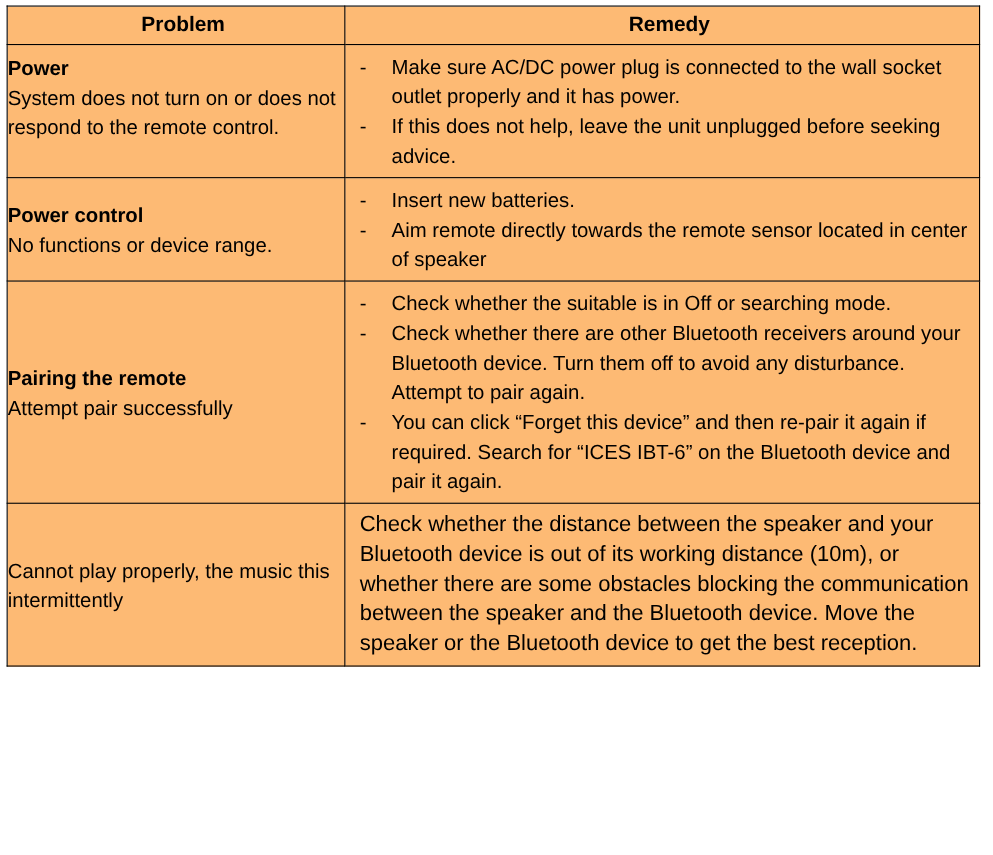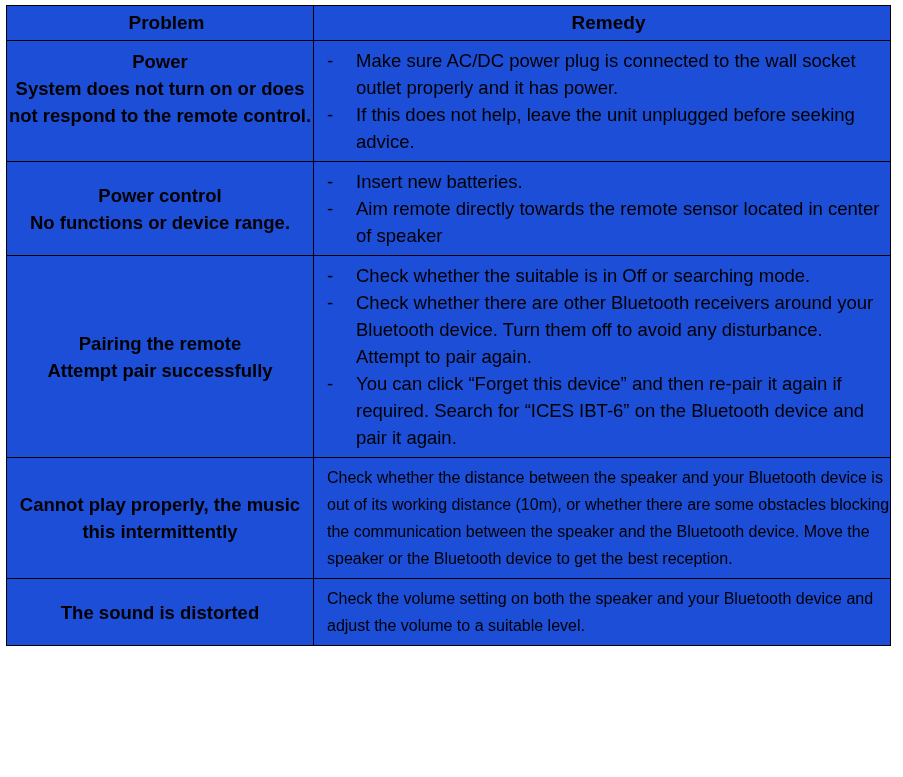--- a/index.html
+++ b/index.html
@@ -29,51 +29,50 @@
     width: 884px;
     border-collapse: collapse;
     table-layout: fixed;
   }
 
   .troubleshoot-table td,
   .troubleshoot-table th {
     border: 1.6px solid #000000;
     vertical-align: middle;
     padding: 0;
-    background: #1d4ed8;
+    background: #fdba74;
   }
 
   col.col-problem { width: 307px; }
   col.col-remedy  { width: 577px; }
 
   
   .hdr-cell {
     height: 34px;
   }
   .hdr-text {
     font-size: 19px;
     font-weight: bold;
     line-height: 22px;
     padding-left: 13px;
     white-space: nowrap;
   }
 
   
   .problem-cell {
     padding: 0 6px 0 13px;
-    text-align: center;
   }
   .problem-title {
     font-size: 18.5px;
     font-weight: bold;
     line-height: 27px;
   }
   .problem-desc {
     font-size: 18.5px;
-    font-weight: bold;
+    font-weight: normal;
     line-height: 27px;
   }
   .problem-cell.align-top {
     vertical-align: top;
   }
   .problem-cell.align-top .problem-block {
     padding-top: 7px;
   }
 
   
@@ -97,21 +96,21 @@
     margin: 0;
   }
   .bullet-dash {
     position: absolute;
     left: 13px;
     top: 0;
     font-size: 18.5px;
     line-height: 27px;
   }
   .remedy-para {
-    font-size: 16px;
+    font-size: 20px;
     line-height: 27px;
     margin: 0;
     padding-left: 13px;
   }
 </style>
 </head>
 <body>
 
 <div class="page">
 
@@ -213,29 +212,17 @@
             <div class="problem-desc">Cannot play properly, the music this intermittently</div>
           </div>
         </td>
         <td class="remedy-cell">
           <div class="remedy-block">
             <p class="remedy-para">Check whether the distance between the speaker and your Bluetooth device is out of its working distance (10m), or whether there are some obstacles blocking the communication between the speaker and the Bluetooth device. Move the speaker or the Bluetooth device to get the best reception.</p>
           </div>
         </td>
       </tr>
 
-      <tr>
-        <td class="problem-cell">
-          <div class="problem-block">
-            <div class="problem-desc">The sound is distorted</div>
-          </div>
-        </td>
-        <td class="remedy-cell">
-          <div class="remedy-block">
-            <p class="remedy-para">Check the volume setting on both the speaker and your Bluetooth device and adjust the volume to a suitable level.</p>
-          </div>
-        </td>
-      </tr>
 
     </tbody>
   </table>
 
 </div>
 
 </body></html>

